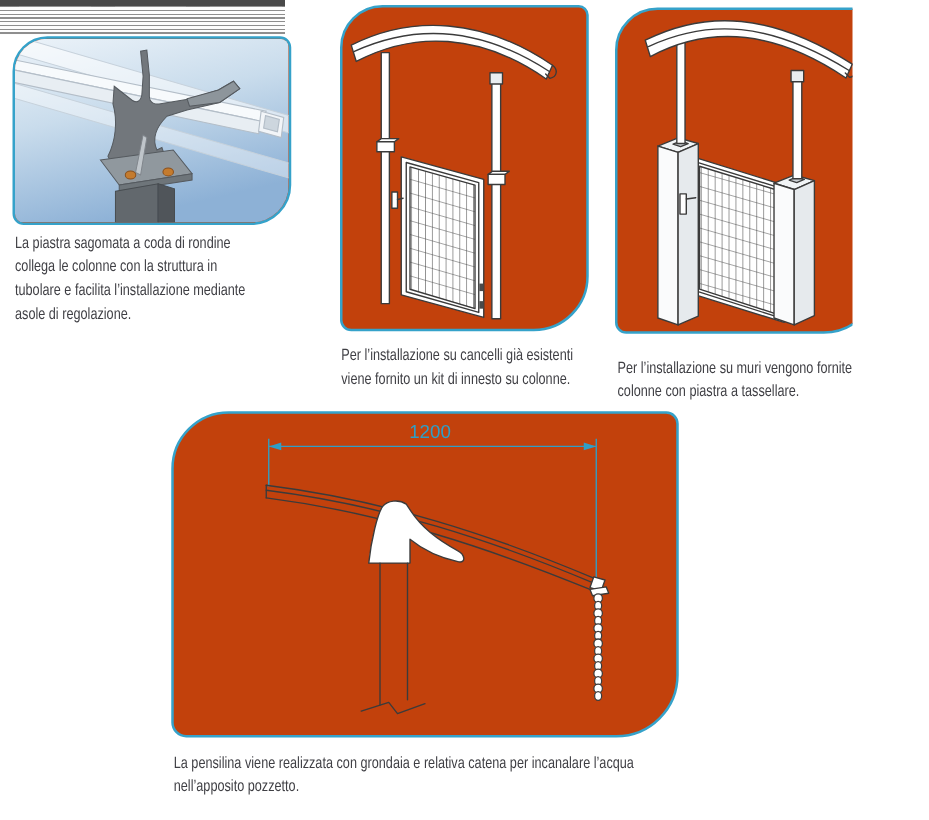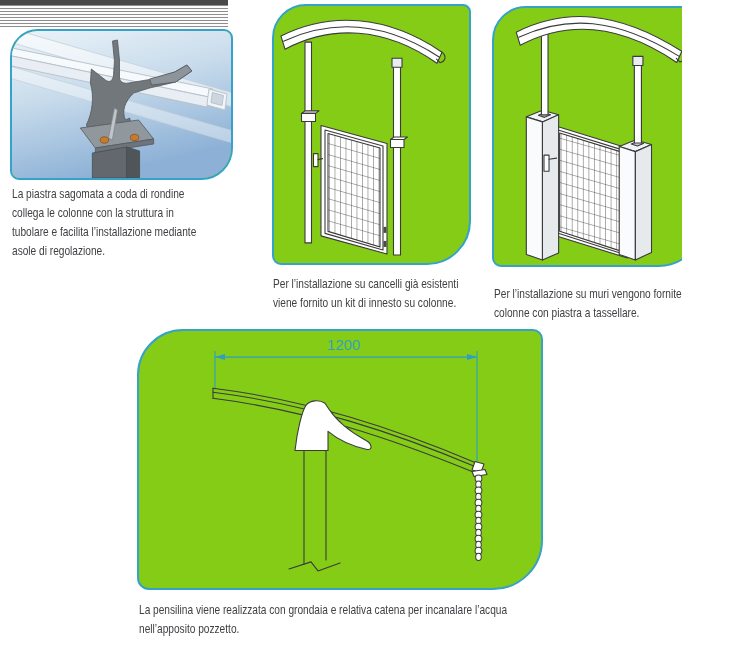--- a/index.html
+++ b/index.html
@@ -8,21 +8,21 @@
 
   
   .header-stripes{
     position:absolute;left:0;top:0;width:228px;height:30px;
     background:
       linear-gradient(#494949,#494949) 0 0/100% 5px no-repeat,
       repeating-linear-gradient(180deg,#8e8e8e 0 1px,#fdfdfd 1px 3px) 0 5px/100% 23px no-repeat,
       repeating-linear-gradient(177deg,rgba(96,96,96,.55) 0 1px,transparent 1px 4px) 0 5px/100% 23px no-repeat;
   }
 
-  .panel{position:absolute;border:2.4px solid #35a2ca;background:#84cc16;overflow:hidden;box-sizing:border-box;}
+  .panel{position:absolute;border:2.4px solid #35a2ca;background:#c2410c;overflow:hidden;box-sizing:border-box;}
   .panel svg{display:block;width:100%;height:100%;}
 
   .panel-plate{left:10px;top:29px;width:223px;height:151px;border-radius:28px 9px 32px 9px;}
   .panel-gate {left:272px;top:4px;width:199px;height:261px;border-radius:34px 8px 44px 9px;}
   .panel-wall {left:492px;top:6px;width:211px;height:261px;border-radius:34px 8px 44px 9px;}
   .panel-side {left:137px;top:329px;width:406px;height:261px;border-radius:46px 10px 50px 12px;}
 
   .caption{position:absolute;color:#3f3f44;font-size:13px;line-height:19px;
     transform:scaleX(0.78);transform-origin:0 0;}
   .caption div{white-space:nowrap;}

